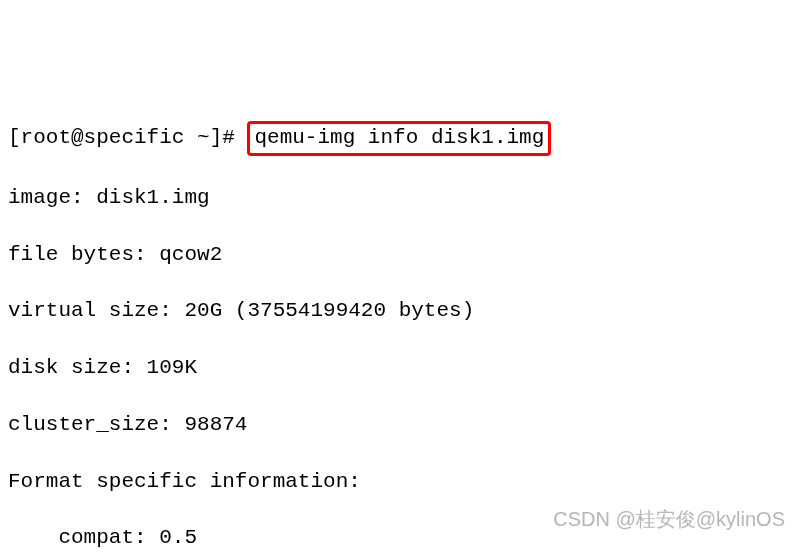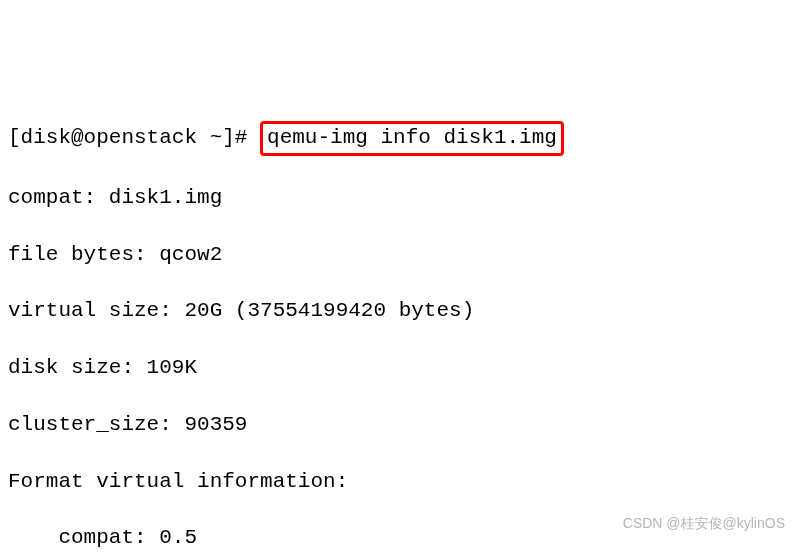--- a/index.html
+++ b/index.html
@@ -24,39 +24,39 @@
     border: 3px solid #ff0000;
     border-radius: 4px;
     padding: 0 4px;
     display: inline-block;
   }
   .watermark {
     position: absolute;
     right: 12px;
     bottom: 20px;
     font-family: Arial, sans-serif;
-    font-size: 14px;
+    font-size: 20px;
     color: rgba(120,120,120,0.55);
     white-space: nowrap;
     pointer-events: none;
     text-align: right;
   }
 </style>
 </head>
 <body>
 
 
 
-<span class="line"><span>[disk@openstack ~]# </span><span class="box-red"><span>qemu-img info disk1.img</span></span></span>
-<span class="line">compat: disk1.img</span>
+<span class="line"><span>[root@specific ~]# </span><span class="box-red"><span>qemu-img info disk1.img</span></span></span>
+<span class="line">image: disk1.img</span>
 <span class="line">file bytes: qcow2</span>
 <span class="line">virtual size: 20G (37554199420 bytes)</span>
 <span class="line">disk size: 109K</span>
-<span class="line">cluster_size: 90359</span>
-<span class="line">Format virtual information:</span>
+<span class="line">cluster_size: 98874</span>
+<span class="line">Format specific information:</span>
 <span class="line">    compat: 0.5</span>
 
 
 
 
 
 
 
 
 

